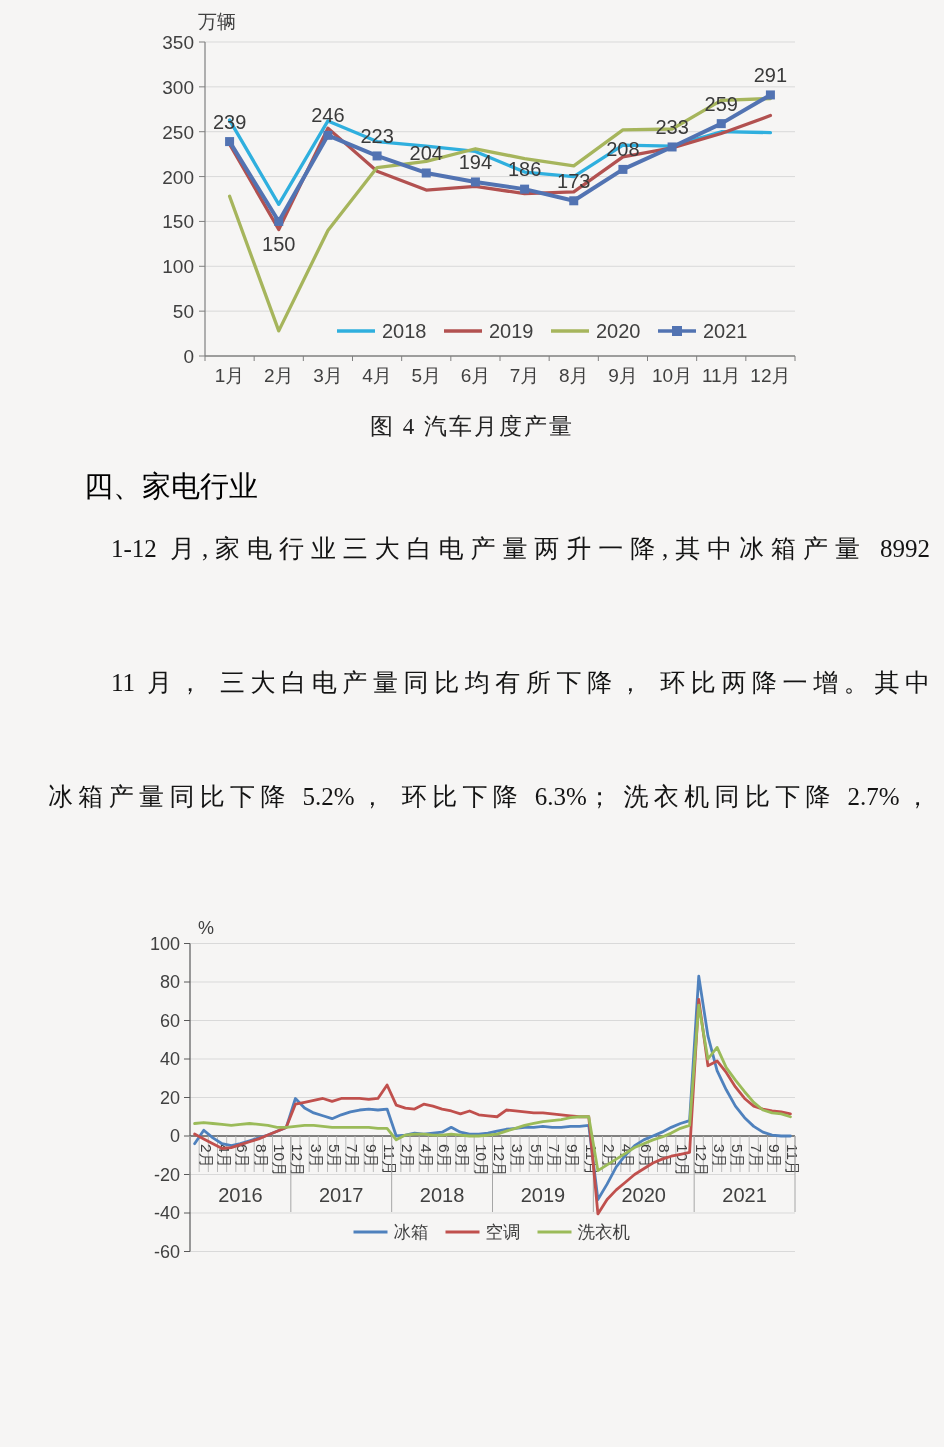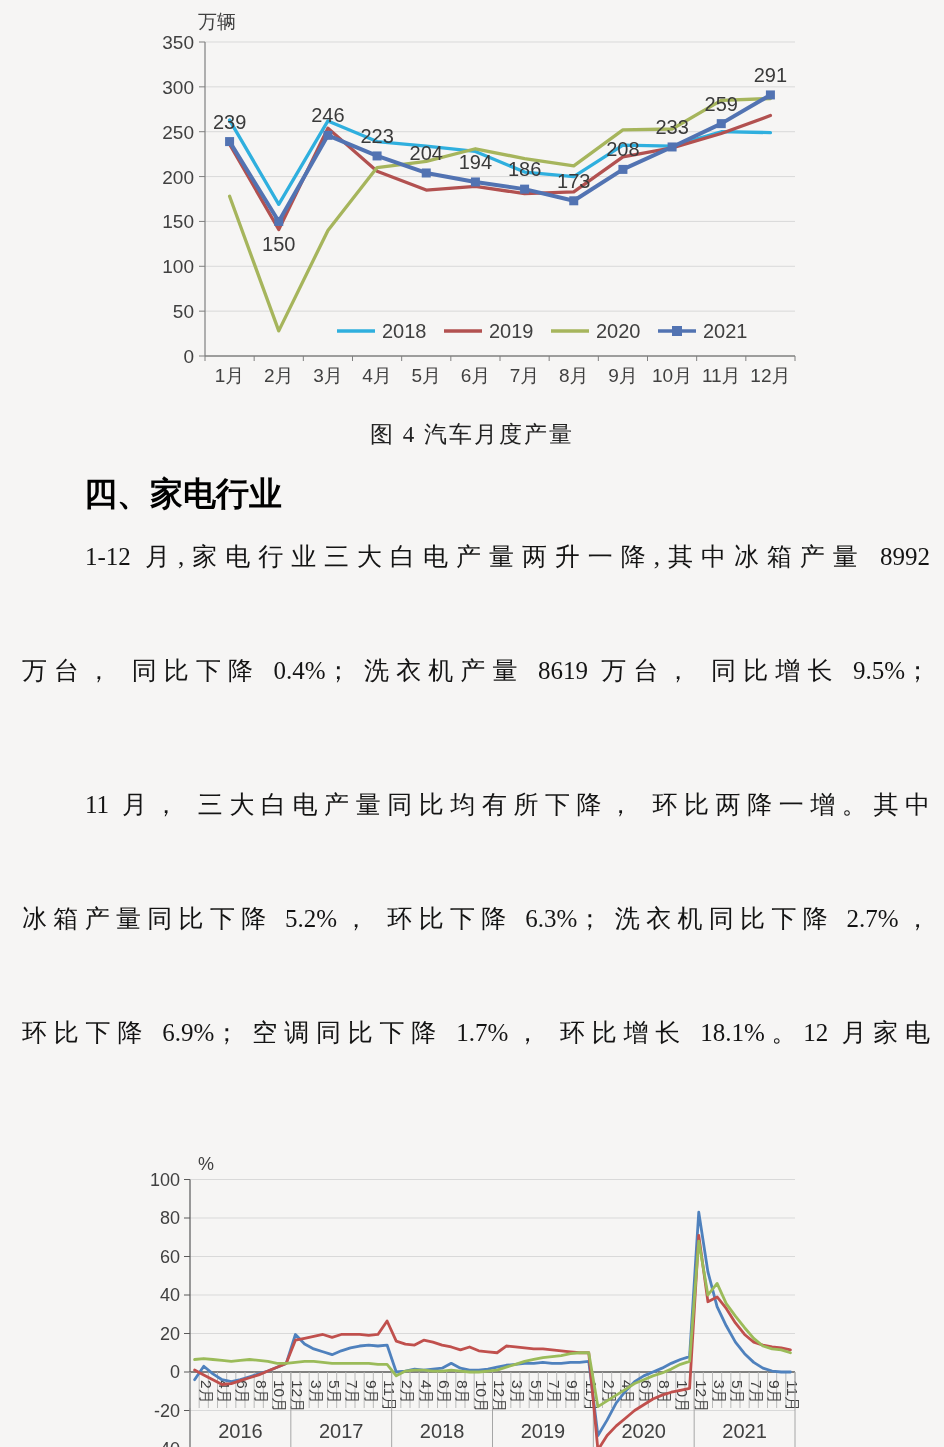--- a/index.html
+++ b/index.html
@@ -1,25 +1,25 @@
 <!DOCTYPE html>
 <html><head>
 <meta charset="utf-8">
 <style>
   html,body{margin:0;padding:0;}
   body{background:#f6f5f4;font-family:"Liberation Serif","DejaVu Serif",serif;color:#141414;}
   .page{width:944px;height:1447px;overflow:hidden;background:#f6f5f4;}
   svg{display:block;}
-  .caption{margin-top:26px;height:34px;line-height:34px;text-align:center;font-size:23px;letter-spacing:2px;color:#222;}
-  .heading{margin:22px 0 0 84px;height:40px;line-height:40px;font-size:33px;font-weight:bold;
+  .caption{margin-top:18px;height:34px;line-height:34px;text-align:center;font-size:23px;letter-spacing:2px;color:#222;}
+  .heading{margin:22px 0 0 84px;height:40px;line-height:40px;font-size:29px;font-weight:normal;
            font-family:"Liberation Sans","DejaVu Sans",sans-serif;color:#000;}
   .para{margin:14px 14px 0 22px;}
   .para2{margin-top:20px;}
   .pline{font-size:25px;line-height:57px;white-space:normal;}
-  .jline{text-align:justify;}
+  .jline{text-align:justify;margin-left:26px;}
   .jline::after{content:"";display:inline-block;width:100%;height:0;}
   .ind{padding-left:63px;}
   
   .ax{font-family:"Liberation Sans","DejaVu Sans",sans-serif;font-size:19px;fill:#404040;}
   .dl{font-family:"Liberation Sans","DejaVu Sans",sans-serif;font-size:20px;fill:#3a3a3a;}
   .lg{font-family:"Liberation Sans","DejaVu Sans",sans-serif;font-size:20px;fill:#404040;}
   .ax2{font-family:"Liberation Sans","DejaVu Sans",sans-serif;font-size:18px;fill:#404040;}
   .mx{font-family:"Liberation Sans","DejaVu Sans",sans-serif;font-size:15.5px;fill:#404040;}
   .yr{font-family:"Liberation Sans","DejaVu Sans",sans-serif;font-size:20px;fill:#404040;}
   .lg2{font-family:"Liberation Sans","DejaVu Sans",sans-serif;font-size:17.5px;fill:#404040;}
@@ -127,27 +127,25 @@
         <text x="703" y="338" class="lg">2021</text>
       </g>
     </svg>
 
   <div class="caption">图 4 汽车月度产量</div>
 
   <div class="heading">四、家电行业</div>
 
   <div class="para">
     <div class="pline jline ind">1-12 月,家电行业三大白电产量两升一降,其中冰箱产量 8992</div>
-    <div class="pline jline">万台， 同比下降 0.4%； 洗衣机产量 8619 万台， 同比增长 9.5%；</div>
   </div>
 
   <div class="para para2">
     <div class="pline jline ind">11 月， 三大白电产量同比均有所下降， 环比两降一增。其中</div>
     <div class="pline jline">冰箱产量同比下降 5.2%， 环比下降 6.3%； 洗衣机同比下降 2.7%，</div>
-    <div class="pline jline">环比下降 6.9%； 空调同比下降 1.7%， 环比增长 18.1%。12 月家电</div>
   </div>
 
   <svg id="chart2" width="944" height="356" style="margin-top:36px">
       <line x1="190" x2="795" y1="333.5" y2="333.5" stroke="#d9d9d9" stroke-width="1"></line>
       <line x1="184" x2="190" y1="333.5" y2="333.5" stroke="#595959" stroke-width="1"></line>
       <text x="180" y="339.5" text-anchor="end" class="ax2">-60</text>
       <line x1="190" x2="795" y1="295" y2="295" stroke="#d9d9d9" stroke-width="1"></line>
       <line x1="184" x2="190" y1="295" y2="295" stroke="#595959" stroke-width="1"></line>
       <text x="180" y="301" text-anchor="end" class="ax2">-40</text>
       <line x1="190" x2="795" y1="256.5" y2="256.5" stroke="#d9d9d9" stroke-width="1"></line>

